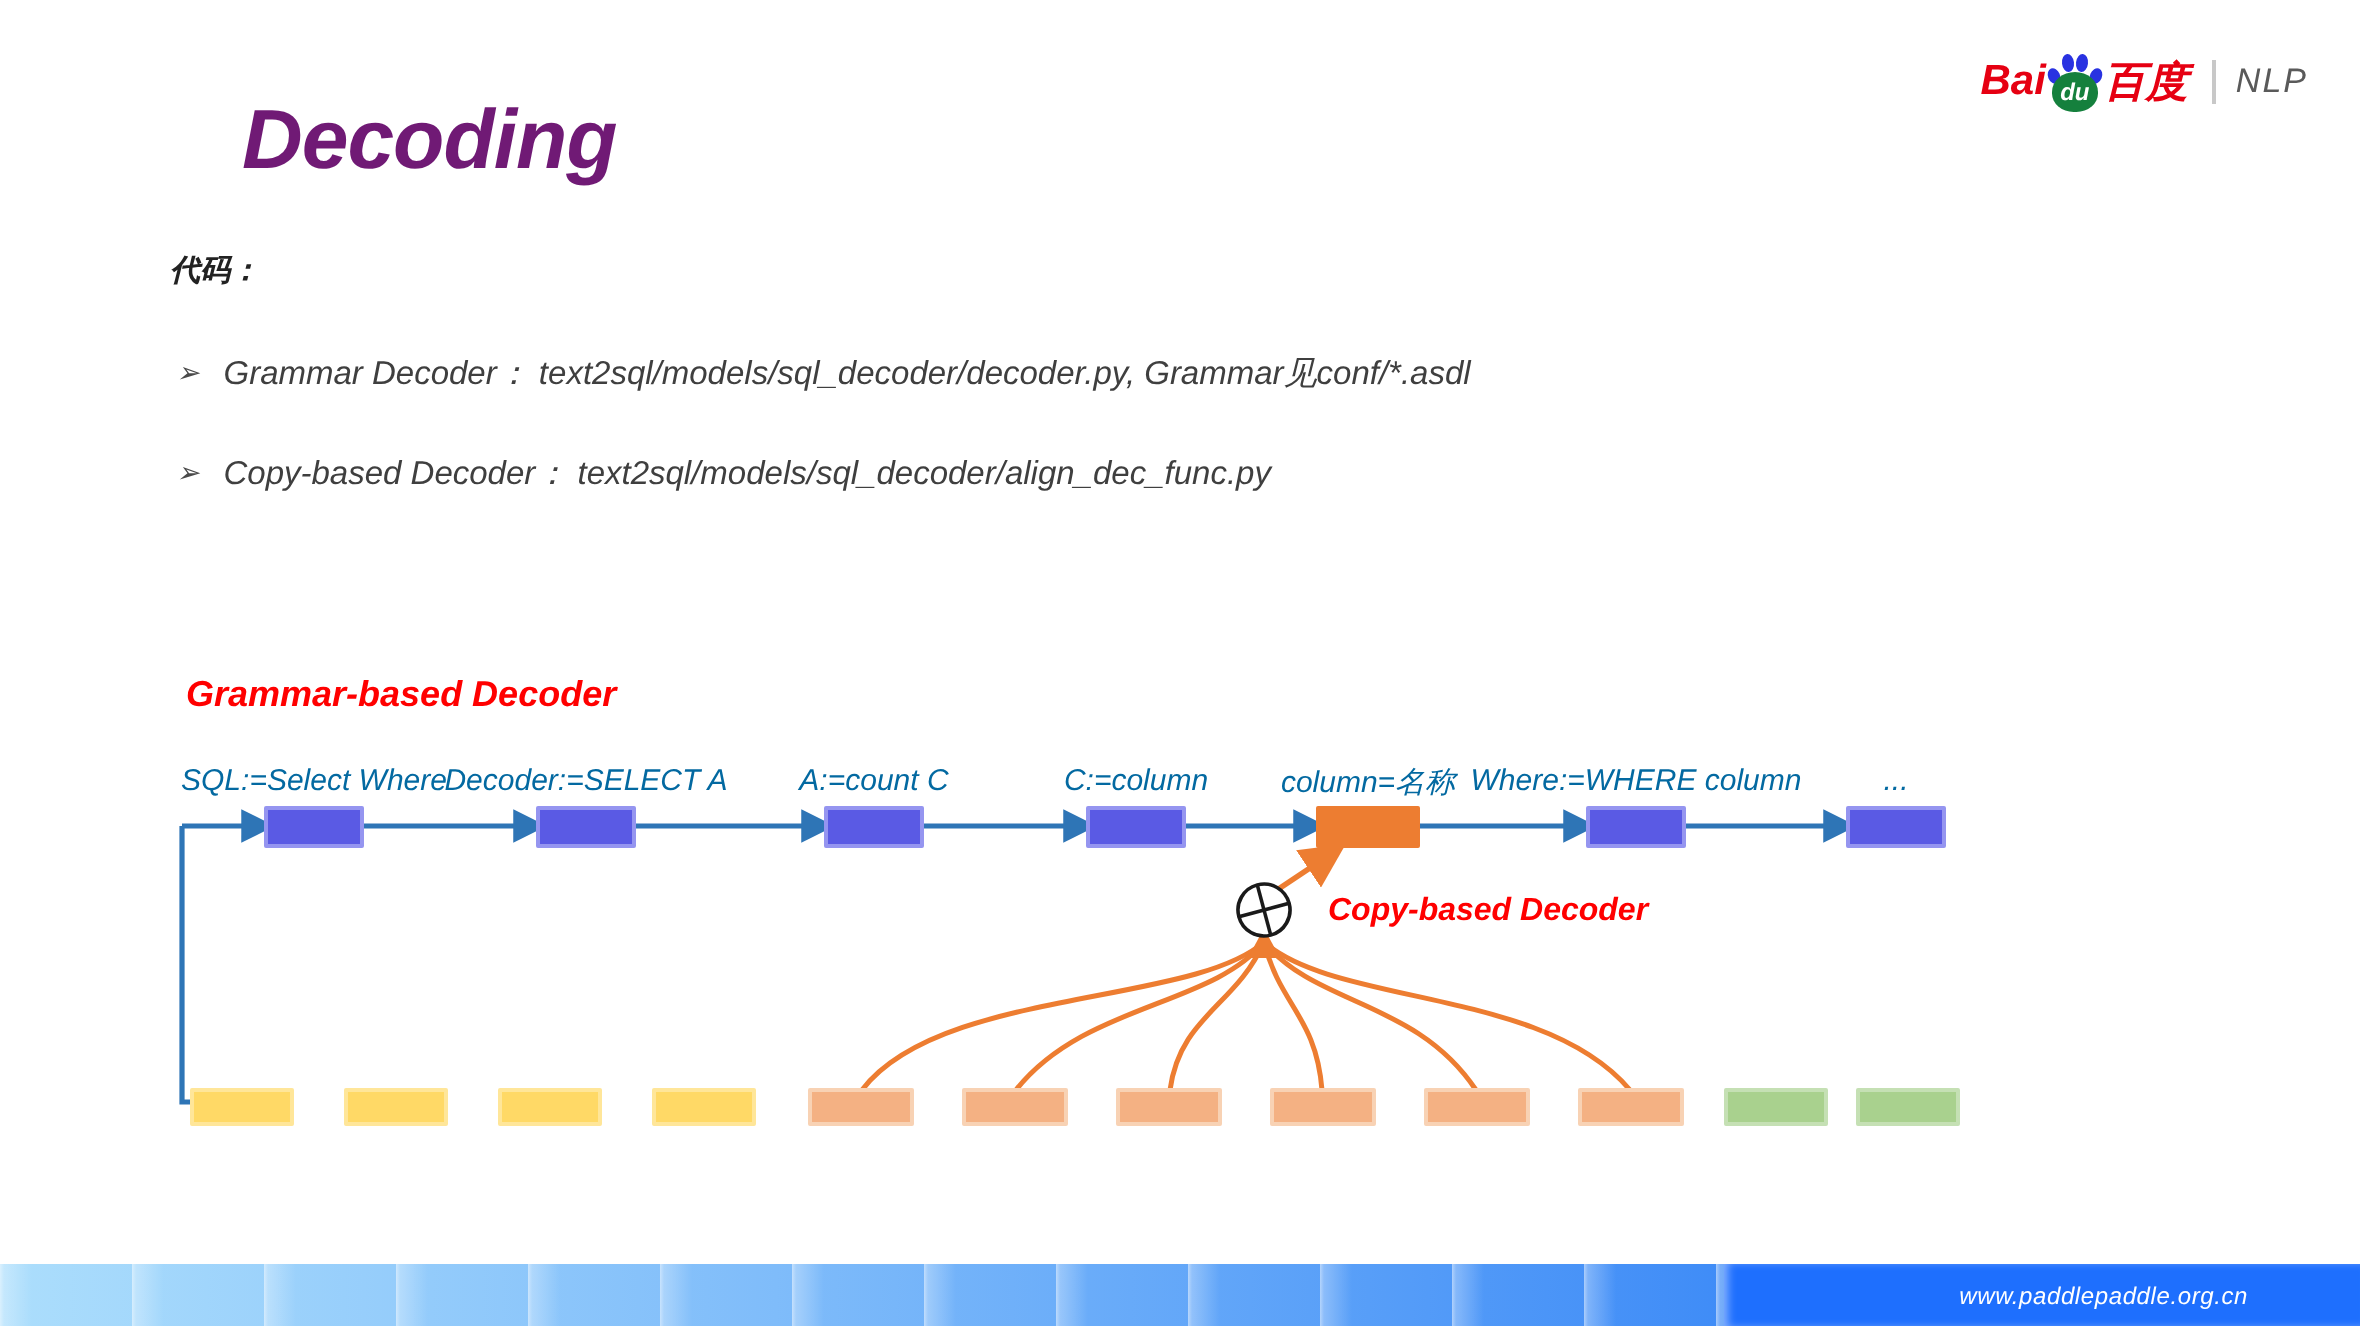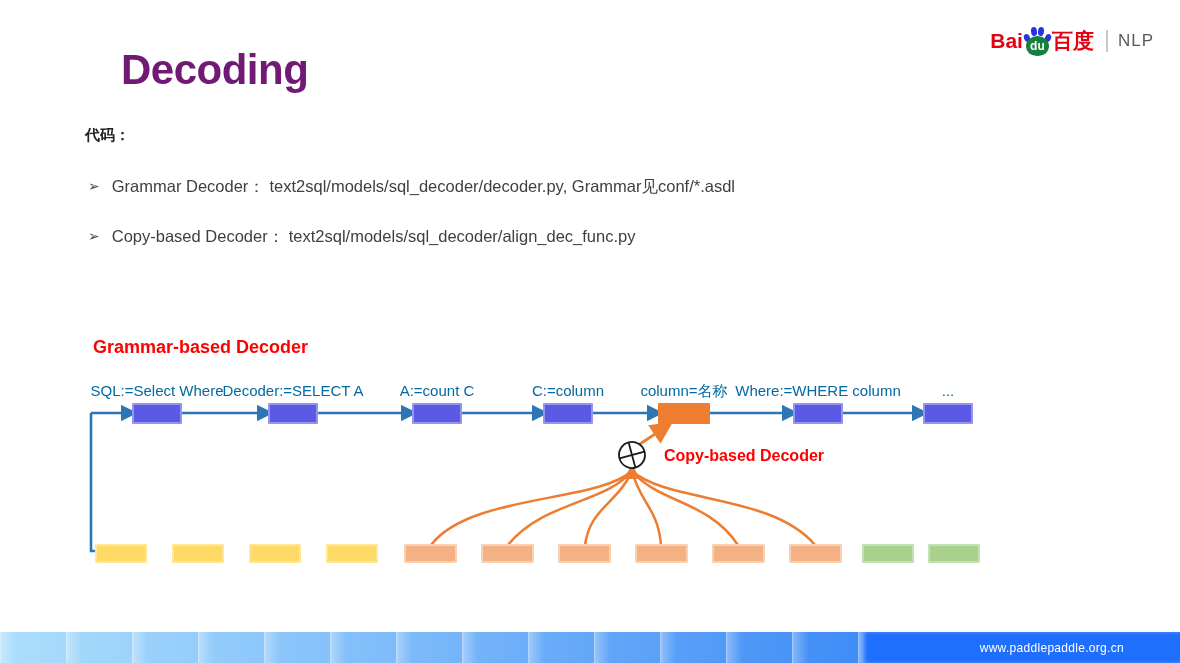--- a/index.html
+++ b/index.html
@@ -1,19 +1,19 @@
 <!DOCTYPE html>
 <html><head>
 <meta charset="utf-8">
 <style>
   * { margin:0; padding:0; box-sizing:border-box; }
   html,body { background:#fff; }
   body { font-family:"Liberation Sans", sans-serif; }
   .slide {
-    position:relative; width:1180px; height:663px; background:#ffffff; overflow:hidden;
+    position:relative; width:1180px; height:663px; background:#ffffff; overflow:hidden;font-style:italic;
   }
 
   
   .logo { position:absolute; top:26px; right:26px; display:flex; align-items:center; }
   .logo .bai, .logo .cn { color:#E60012; font-weight:bold; font-size:21px; letter-spacing:0; }
   .paw { position:relative; width:27px; height:30px; margin:0 1px; }
   .paw .toe { position:absolute; background:#2932E1; border-radius:50%; }
   .paw .toe1 { left:0px;  top:8px; width:6px; height:8px; transform:rotate(-22deg); }
   .paw .toe2 { left:7px;  top:1px; width:6px; height:9px; transform:rotate(-6deg); }
   .paw .toe3 { left:14px; top:1px; width:6px; height:9px; transform:rotate(6deg); }

